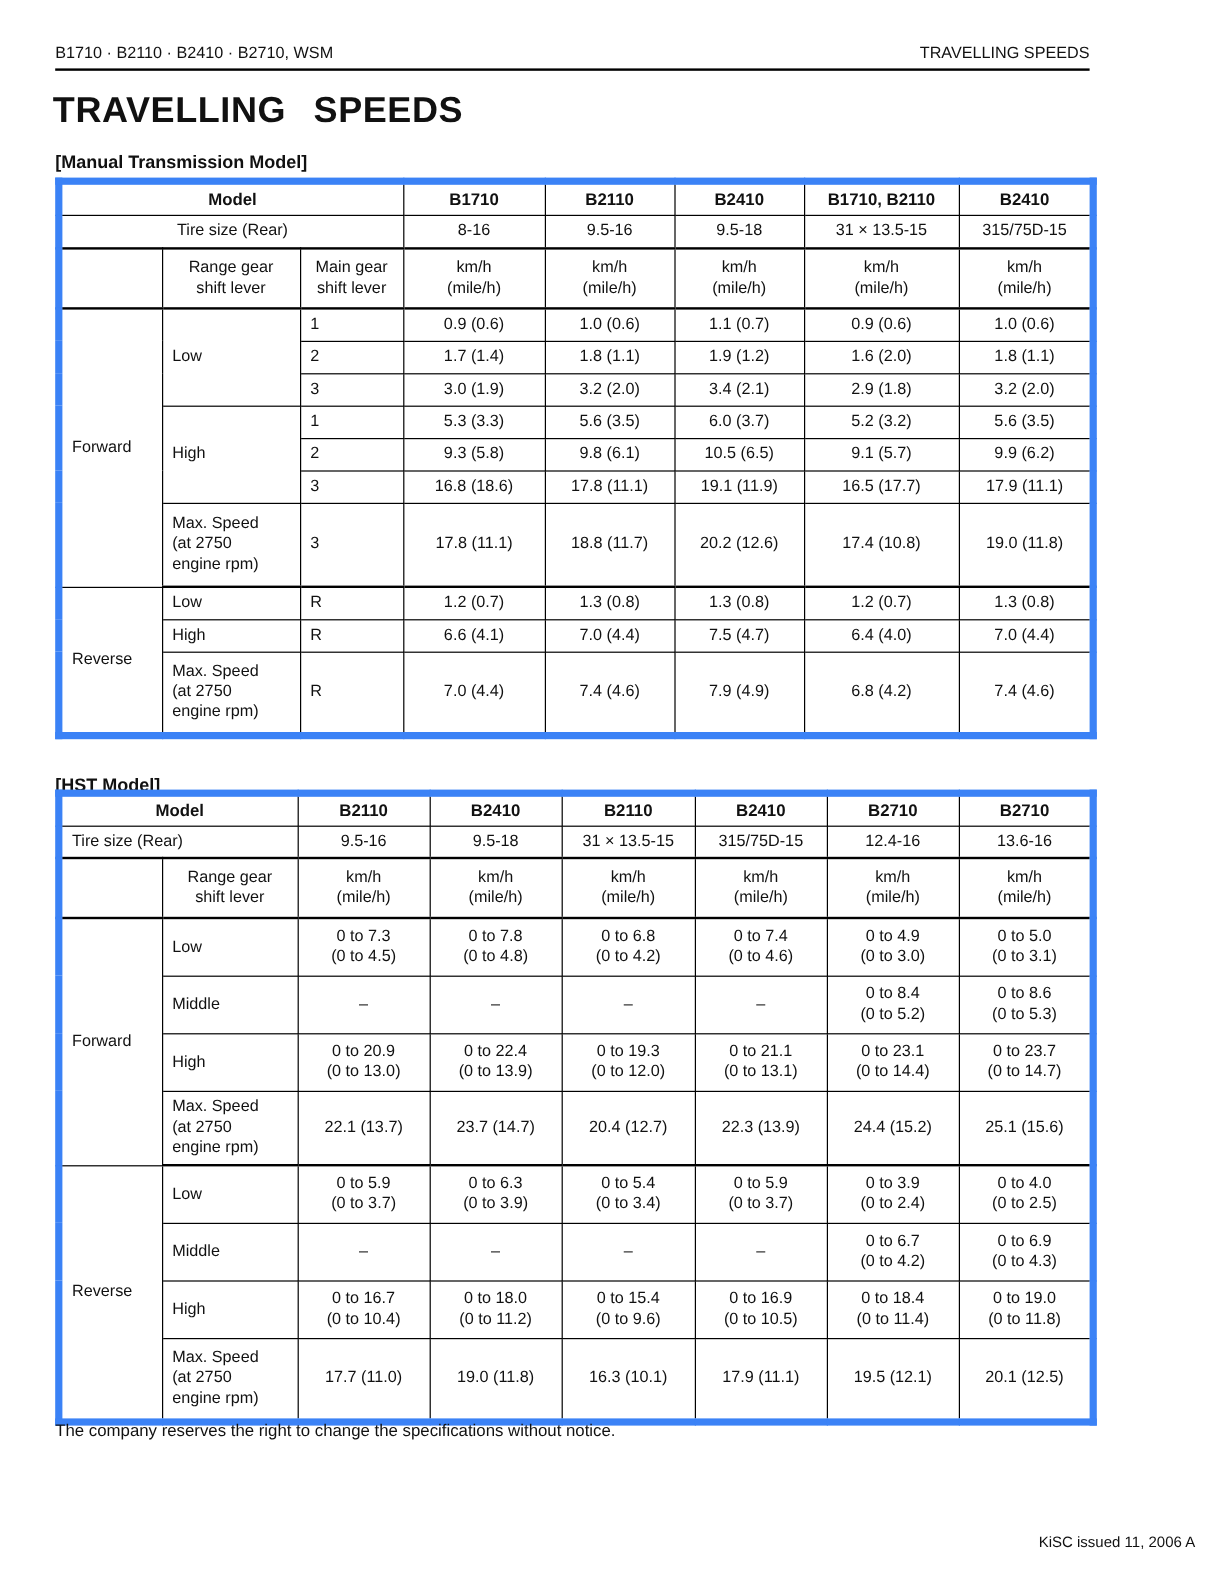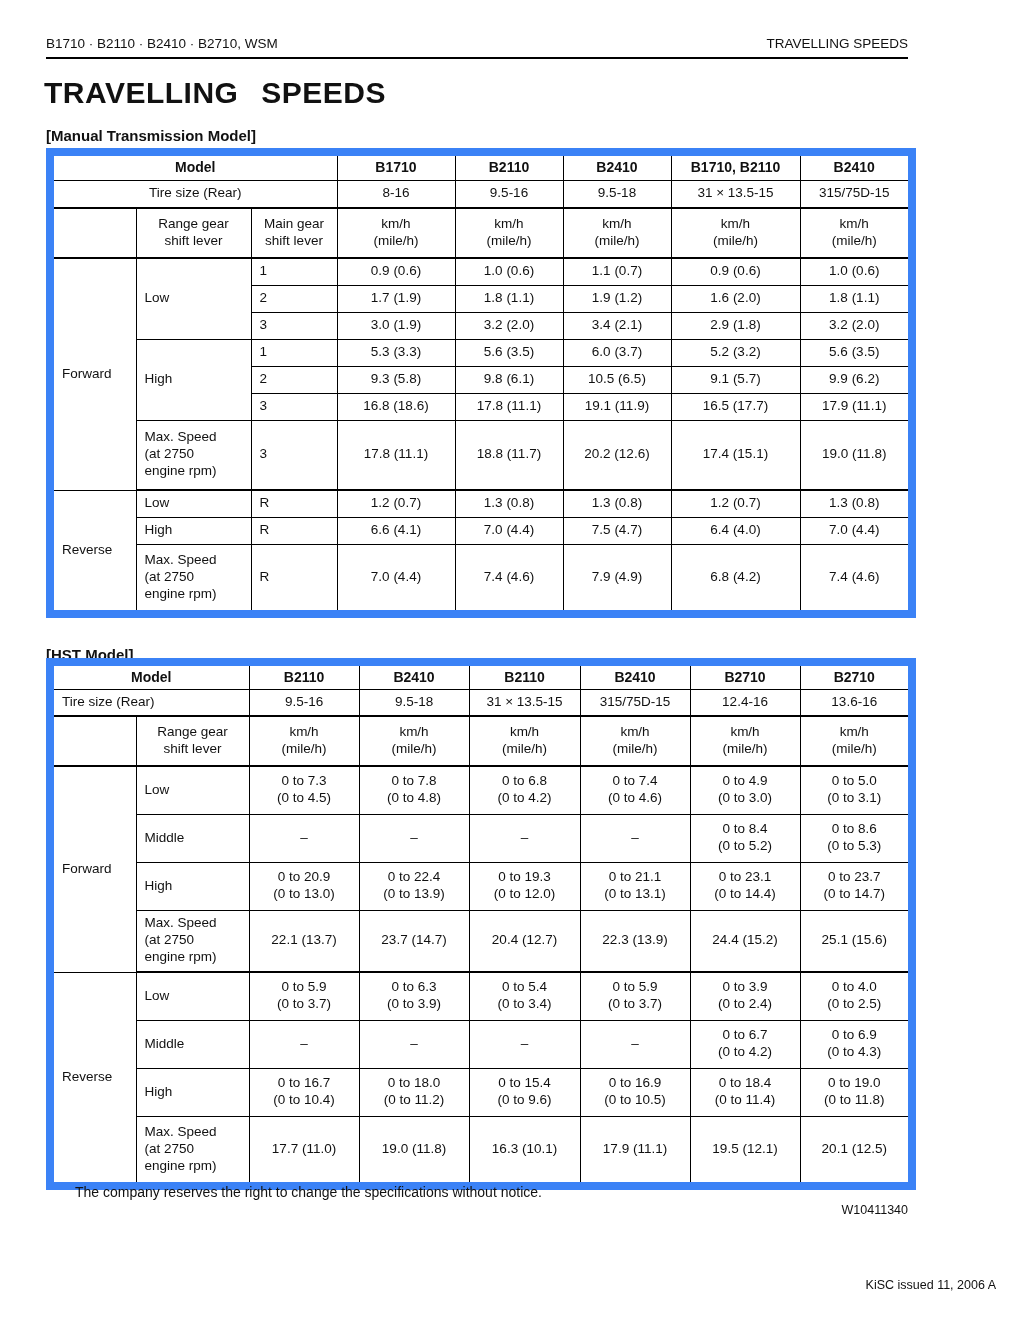--- a/index.html
+++ b/index.html
@@ -16,37 +16,37 @@
   .doc-title {
     position: absolute; left: 44px; top: 76px; font-size: 30px; font-weight: bold;
     letter-spacing: 0.5px; word-spacing: 14px;
   }
   .section-label { position: absolute; left: 46px; font-size: 15px; font-weight: bold; }
   .section-label.manual { top: 127px; text-align: right; }
   .section-label.hst { top: 636px; margin-top: 10px; }
 
   table.spec {
     position: absolute; left: 46px; border-collapse: collapse; table-layout: fixed;
-    width: 862px; font-size: 13.5px; border: 8px solid #3b82f6; color: #111;
+    width: 862px; font-size: 13.5px; border: 6px solid #3b82f6; color: #111;
   }
   table.spec.t1 { top: 148px; }
   table.spec.t2 { top: 658px; }
   .spec th, .spec td {
     border: 1px solid #000; padding: 1px 6px; text-align: center;
     vertical-align: middle; line-height: 1.25; overflow: hidden;
   }
   .spec th { font-size: 14px; font-weight: bold; }
   .spec td.left, .spec th.left { text-align: left; padding-left: 8px; }
   .spec .ml { white-space: pre-line; }
   .spec tr.sep > td, .spec tr.sep > th { border-bottom-width: 2px; }
 
   .ref-code { position: absolute; left: 46px; width: 862px; text-align: right; font-size: 12.5px; }
   .ref-code.r1 { top: 613px; }
   .ref-code.r2 { top: 1203px; }
-  .footnote { position: absolute; left: 46px; top: 1184px; font-size: 14px; margin-left: 29px; }
+  .footnote { position: absolute; left: 46px; top: 1184px; font-size: 14px; }
   .page-number { position: absolute; left: 46px; width: 862px; top: 1282px; text-align: center; font-size: 14.5px; }
   .issue-note { position: absolute; right: 28px; top: 1278px; font-size: 12.5px; margin-left: 20px; }
 </style>
 </head>
 <body>
 
 <div class="page">
 
   <div class="doc-header">
     <span>B1710 · B2110 · B2410 · B2710, WSM</span>
@@ -108,21 +108,21 @@
       <td rowspan="3" class="left">Low</td>
       <td class="left">1</td>
       <td>0.9 (0.6)</td>
       <td>1.0 (0.6)</td>
       <td>1.1 (0.7)</td>
       <td>0.9 (0.6)</td>
       <td>1.0 (0.6)</td>
     </tr>
     <tr style="height:27px">
       <td class="left">2</td>
-      <td>1.7 (1.9)</td>
+      <td>1.7 (1.4)</td>
       <td>1.8 (1.1)</td>
       <td>1.9 (1.2)</td>
       <td>1.6 (2.0)</td>
       <td>1.8 (1.1)</td>
     </tr>
     <tr style="height:27px">
       <td class="left">3</td>
       <td>3.0 (1.9)</td>
       <td>3.2 (2.0)</td>
       <td>3.4 (2.1)</td>
@@ -155,21 +155,21 @@
       <td>17.9 (11.1)</td>
     </tr>
     <tr style="height:70px" class="sep">
       <td class="left ml">Max. Speed
 (at 2750
 engine rpm)</td>
       <td class="left">3</td>
       <td>17.8 (11.1)</td>
       <td>18.8 (11.7)</td>
       <td>20.2 (12.6)</td>
-      <td>17.4 (15.1)</td>
+      <td>17.4 (10.8)</td>
       <td>19.0 (11.8)</td>
     </tr>
     <tr style="height:27px">
       <td rowspan="3" class="left">Reverse</td>
       <td class="left">Low</td>
       <td class="left">R</td>
       <td>1.2 (0.7)</td>
       <td>1.3 (0.8)</td>
       <td>1.3 (0.8)</td>
       <td>1.2 (0.7)</td>
@@ -351,15 +351,14 @@
       <td>19.0 (11.8)</td>
       <td>16.3 (10.1)</td>
       <td>17.9 (11.1)</td>
       <td>19.5 (12.1)</td>
       <td>20.1 (12.5)</td>
     </tr>
   </tbody>
     </table>
 
   <div class="footnote">The company reserves the right to change the specifications without notice.</div>
-  <div class="ref-code r2">W10411340</div>
   <div class="issue-note">KiSC issued 11, 2006 A</div>
 </div>
 
 </body></html>

